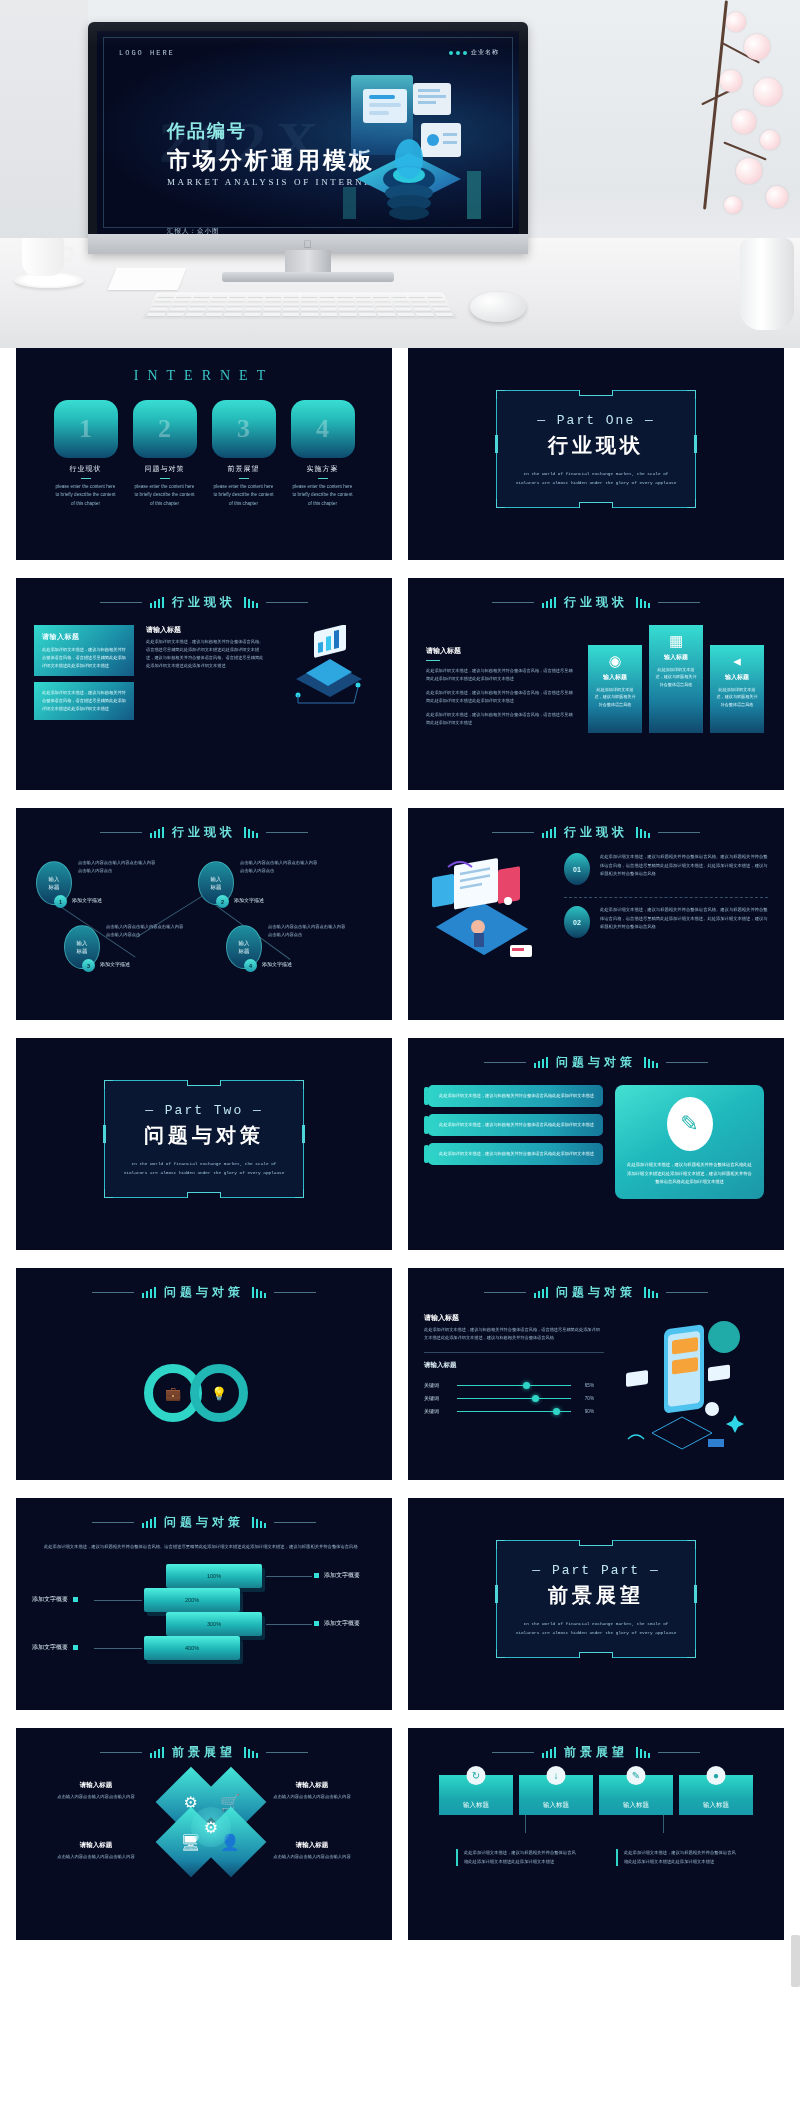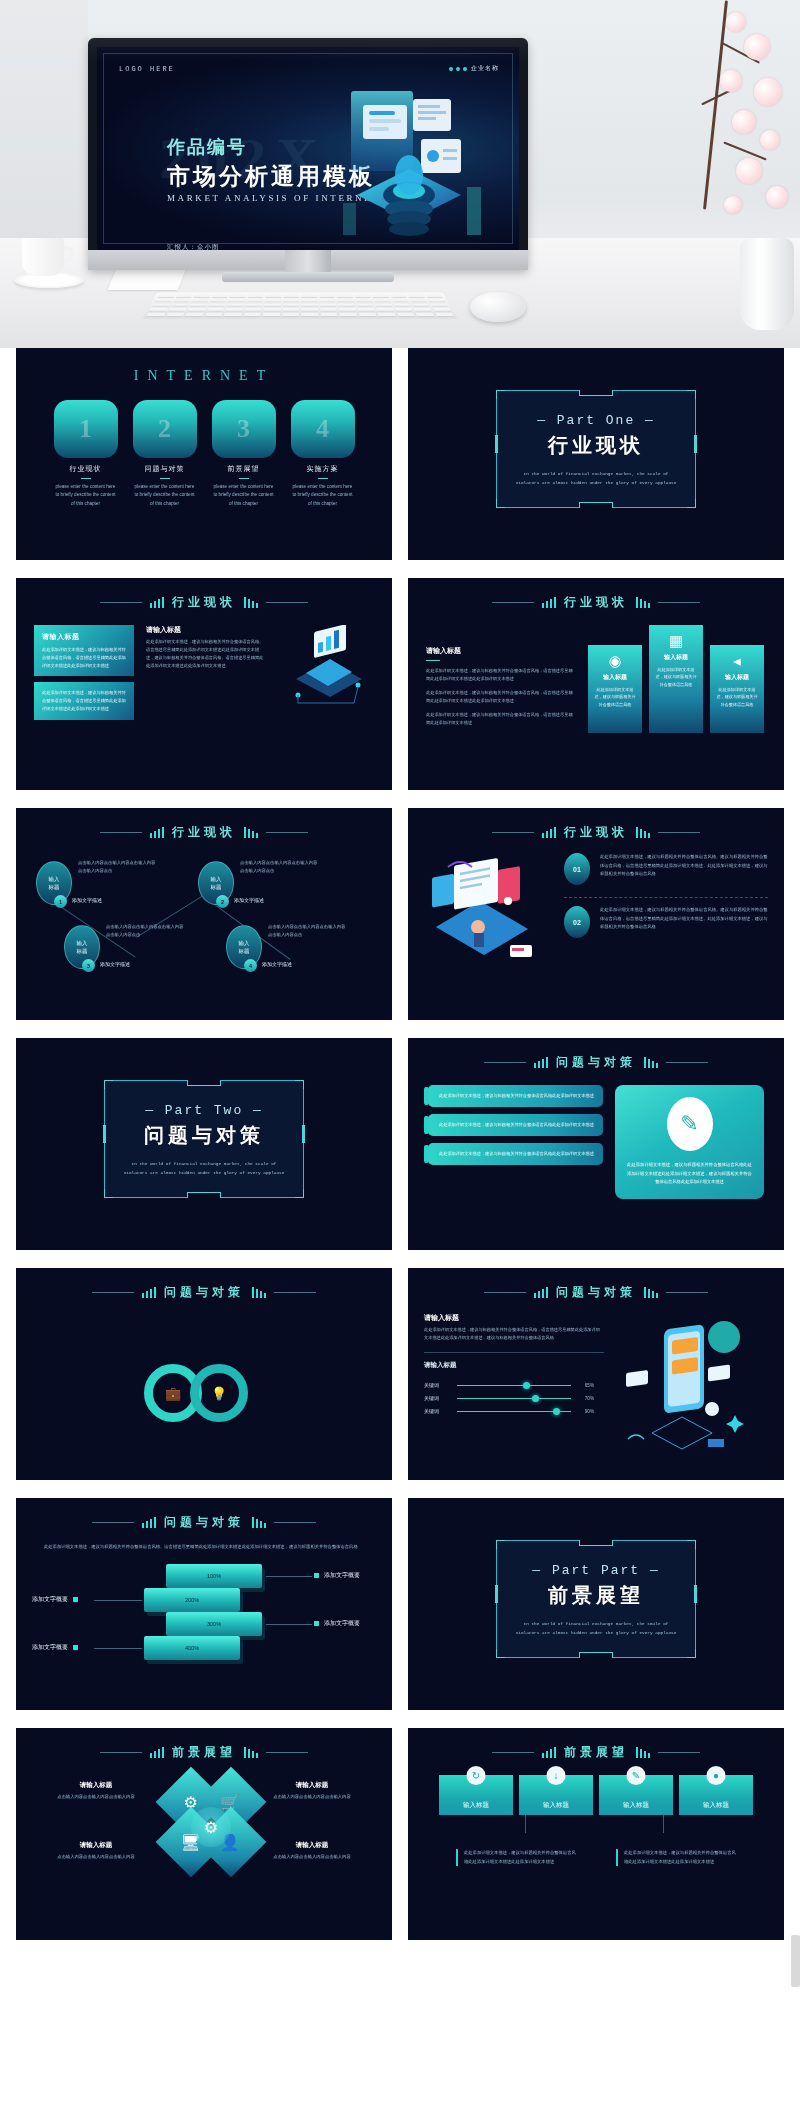--- a/index.html
+++ b/index.html
@@ -8,21 +8,21 @@
     font-family:"Liberation Sans", sans-serif; overflow:hidden; position:relative;
   }
   
   .hero { position:relative; width:800px; height:348px; overflow:hidden;
           background:linear-gradient(180deg,#eceff1 0%,#e4e7ea 55%,#f4f5f6 100%); }
   .hero-left-band { position:absolute; left:0; top:0; width:88px; height:240px;
           background:linear-gradient(180deg,#e8eaec,#dfe2e5); }
   .desk { position:absolute; left:0; bottom:0; width:800px; height:110px;
           background:linear-gradient(180deg,#f7f7f8 0%,#ececee 60%,#e2e3e5 100%); }
   
-  .imac { position:absolute; left:88px; top:38px; width:440px; height:232px;
+  .imac { position:absolute; left:88px; top:22px; width:440px; height:232px;
           background:#12161f; border-radius:6px 6px 2px 2px;
           box-shadow:0 3px 10px rgba(0,0,0,.25); padding:9px 9px 20px 9px; }
   .imac:after{ content:""; position:absolute; left:0; right:0; top:0; height:24px;
           background:linear-gradient(180deg,rgba(255,255,255,.06),rgba(255,255,255,0)); }
   .imac-screen { position:absolute; inset:9px 9px 20px 9px; background:#060b22; overflow:hidden; }
   .imac-chin { position:absolute; left:0; right:0; bottom:0; height:20px;
           background:linear-gradient(180deg,#d2d5d9,#b9bdc2); display:flex;
           align-items:center; justify-content:center; }
   .apple-logo { width:9px; height:11px; color:#8d9197; font-size:11px; line-height:11px; }
   .imac-neck { position:absolute; left:285px; top:250px; width:46px; height:26px;

